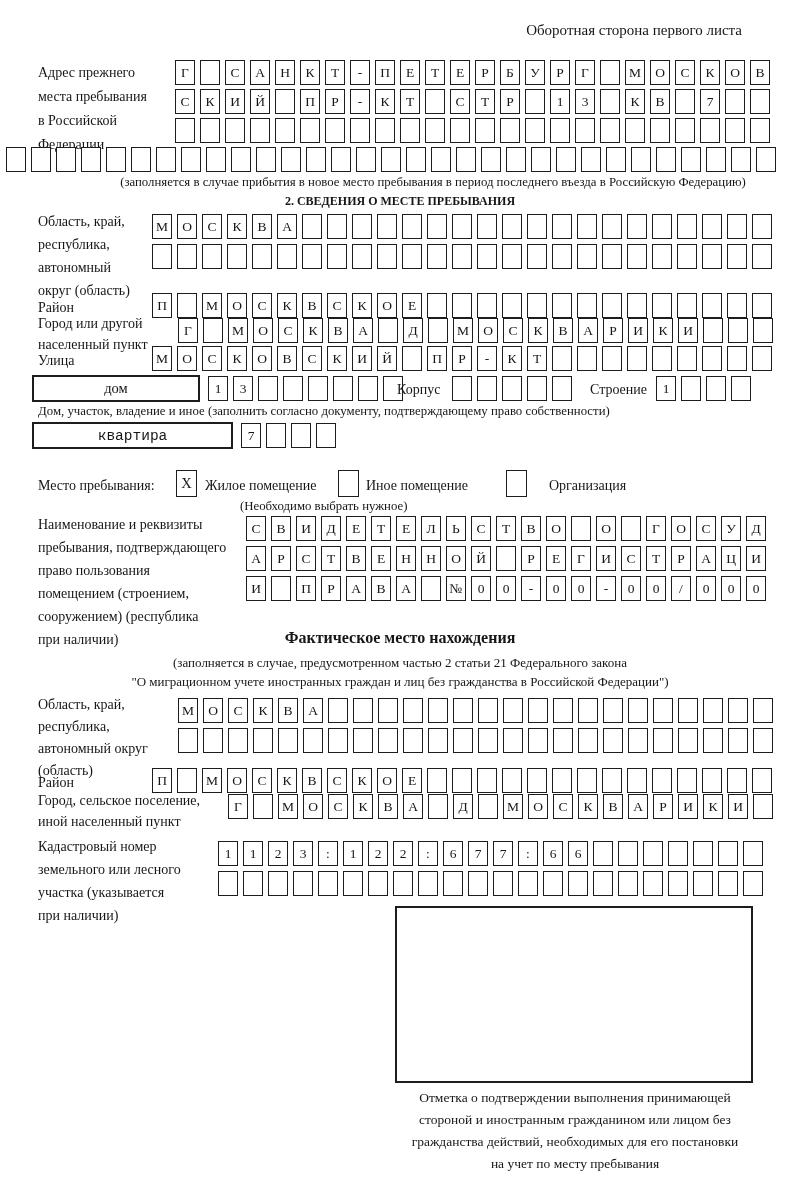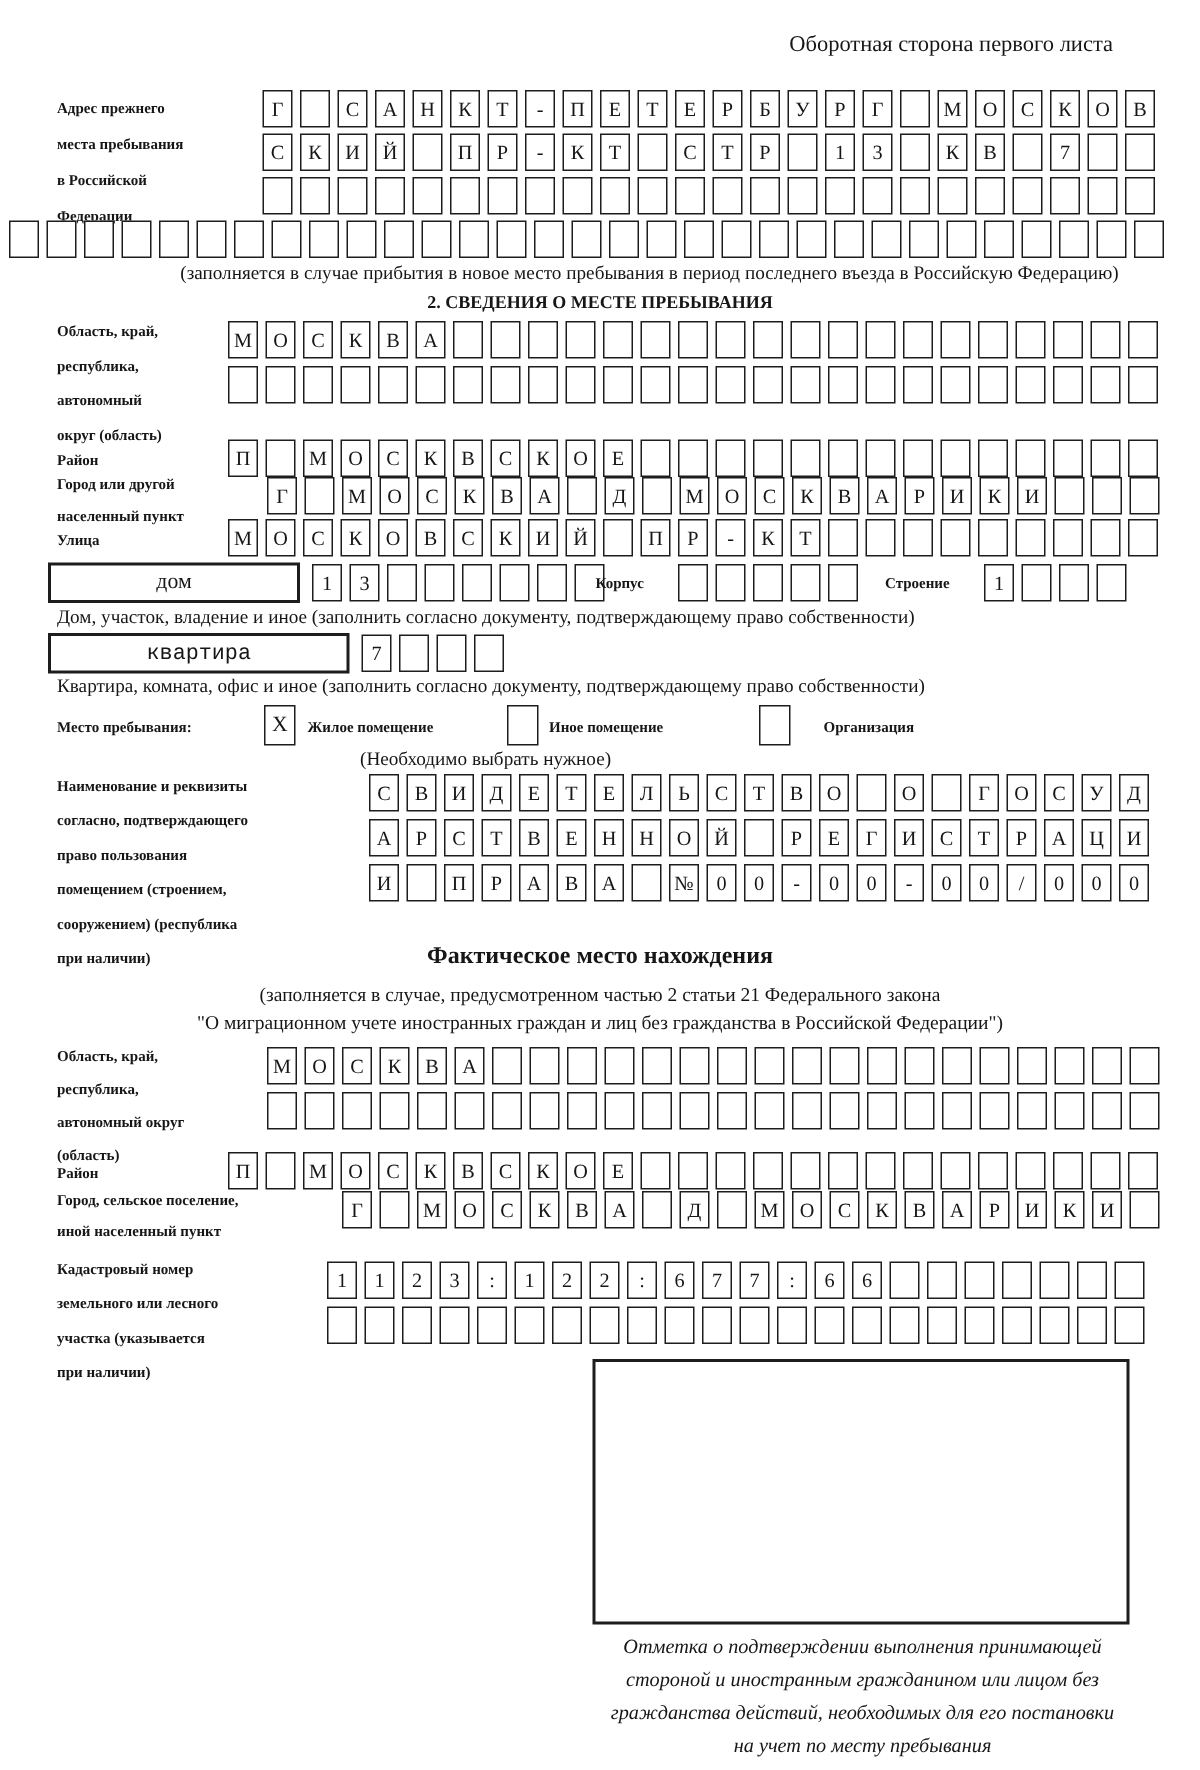--- a/index.html
+++ b/index.html
@@ -2,21 +2,21 @@
 <html><head>
 <meta charset="utf-8">
 <style>
   html,body{margin:0;padding:0;background:#fff;}
   .page{
     position:relative;width:800px;height:1180px;background:#ffffff;
     font-family:"Liberation Serif", serif;color:#161616;overflow:hidden;
   }
   .abs{position:absolute;}
   .hdr{font-size:15px;}
-  .lbl{font-size:10px;line-height:23px;font-weight:bold;}
+  .lbl{font-size:14px;line-height:23px;}
   .lbl.lh24{line-height:24px;}
   .lbl.lh21{line-height:21px;}
   .cap{font-size:12.8px;}
   .center{left:0;width:800px;text-align:center;}
   .title{font-weight:bold;font-size:12px;}
   .boxrow{position:absolute;display:flex;gap:5px;}
   .cb{
     flex:0 0 20px;width:20px;height:25px;box-sizing:border-box;
     border:1.7px solid #1d1d1d;background:#fff;
     display:flex;align-items:center;justify-content:center;
@@ -25,21 +25,21 @@
   .namebox{
     position:absolute;height:27px;box-sizing:border-box;border:2px solid #1d1d1d;
     display:flex;align-items:center;justify-content:center;font-size:14.5px;background:#fff;
   }
   .ckb{
     position:absolute;width:21px;height:27px;box-sizing:border-box;border:1.8px solid #1d1d1d;
     display:flex;align-items:center;justify-content:center;font-size:14.5px;background:#fff;
   }
   .ckb i{font-style:normal;}
   .stampbox{position:absolute;box-sizing:border-box;border:2px solid #1d1d1d;background:#fff;}
-  .stampcap{font-size:13.5px;line-height:22px;text-align:center;font-style:italic;}
+  .stampcap{font-size:13.5px;line-height:22px;text-align:center;}
 </style>
 </head>
 <body>
 
 <div class="page">
 
   <div class="abs hdr" style="top:22px;right:58px;">Оборотная сторона первого листа</div>
 
   <div class="abs lbl lh24" style="left:38px;top:61px;">
       <div>Адрес прежнего</div>
@@ -340,40 +340,39 @@
     </div>
   <div class="abs cap" style="left:38px;top:404px;">Дом, участок, владение и иное (заполнить согласно документу, подтверждающему право собственности)</div>
 
   <div class="namebox" style="left:32px;top:422px;width:201px;font-family:Liberation Mono, monospace;">квартира</div>
   <div class="boxrow" style="left:241px;top:423px;">
       <span class="cb">7</span>
       <span class="cb"></span>
       <span class="cb"></span>
       <span class="cb"></span>
     </div>
-  <div class="abs cap" style="left:38px;top:450px;">Квартира, комната, офис и иное (заполнить согласно документу, подтверждающему право собственности)</div>
 
   <div class="abs lbl" style="left:38px;top:474px;">Место пребывания:</div>
   <div class="ckb" style="left:176px;top:470px;">
     <i>X</i>
   </div>
   <div class="abs lbl" style="left:205px;top:474px;">Жилое помещение</div>
   <div class="ckb" style="left:338px;top:470px;">
     <i></i>
   </div>
   <div class="abs lbl" style="left:366px;top:474px;">Иное помещение</div>
   <div class="ckb" style="left:506px;top:470px;">
     <i></i>
   </div>
   <div class="abs lbl" style="left:549px;top:474px;">Организация</div>
   <div class="abs cap" style="left:240px;top:499px;">(Необходимо выбрать нужное)</div>
 
   <div class="abs lbl" style="left:38px;top:513px;">
       <div>Наименование и реквизиты</div>
-      <div>согласно, подтверждающего</div>
+      <div>пребывания, подтверждающего</div>
       <div>право пользования</div>
       <div>помещением (строением,</div>
       <div>сооружением) (республика</div>
       <div>при наличии)</div>
     </div>
   <div class="boxrow" style="left:246px;top:516px;">
       <span class="cb">С</span>
       <span class="cb">В</span>
       <span class="cb">И</span>
       <span class="cb">Д</span>

